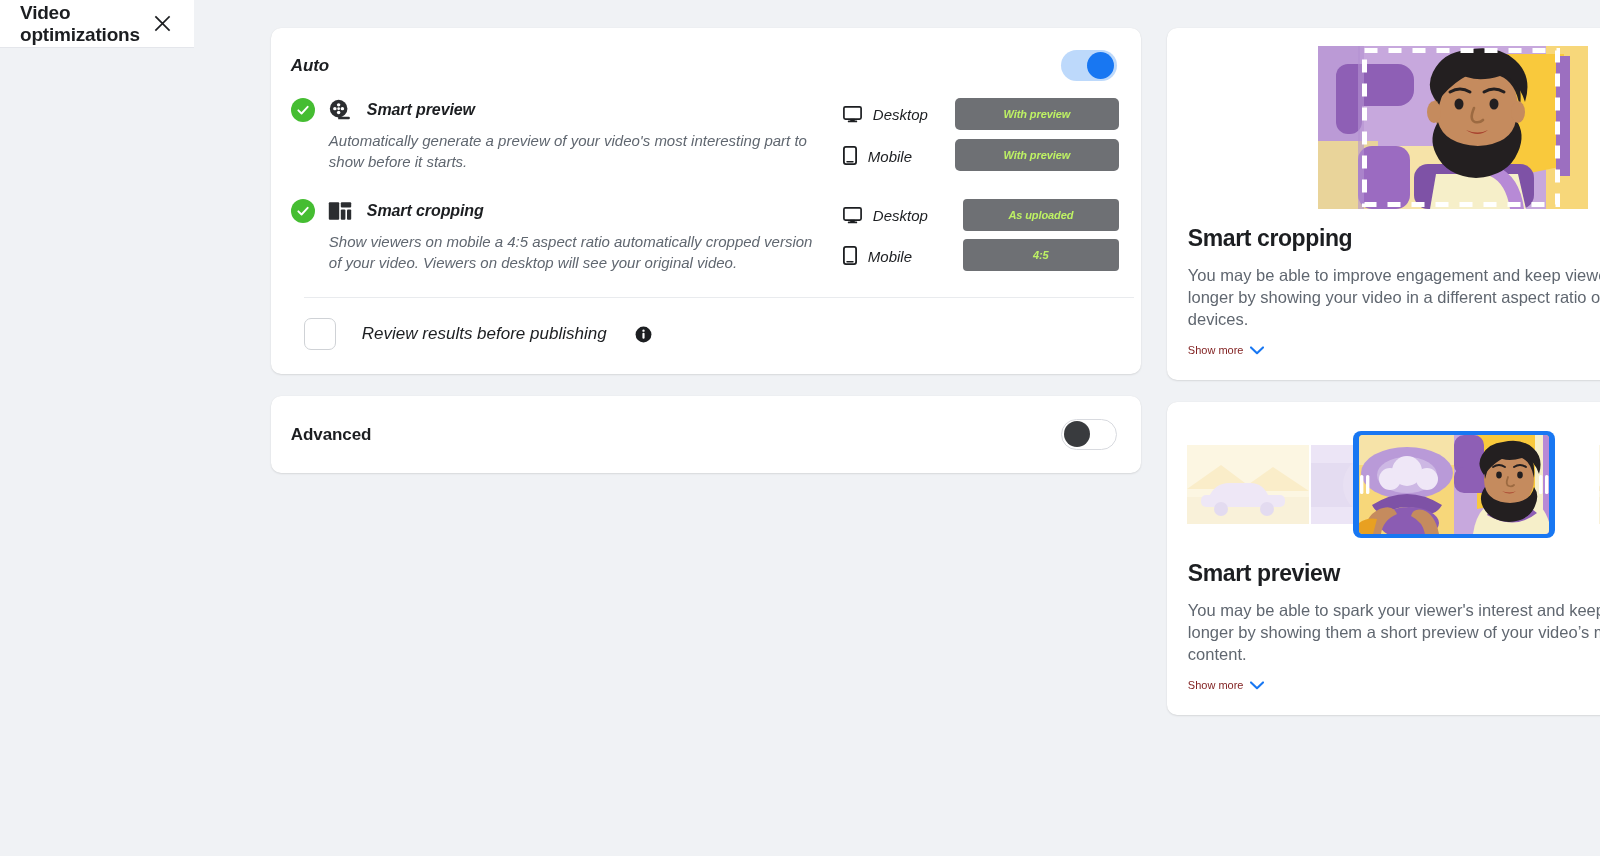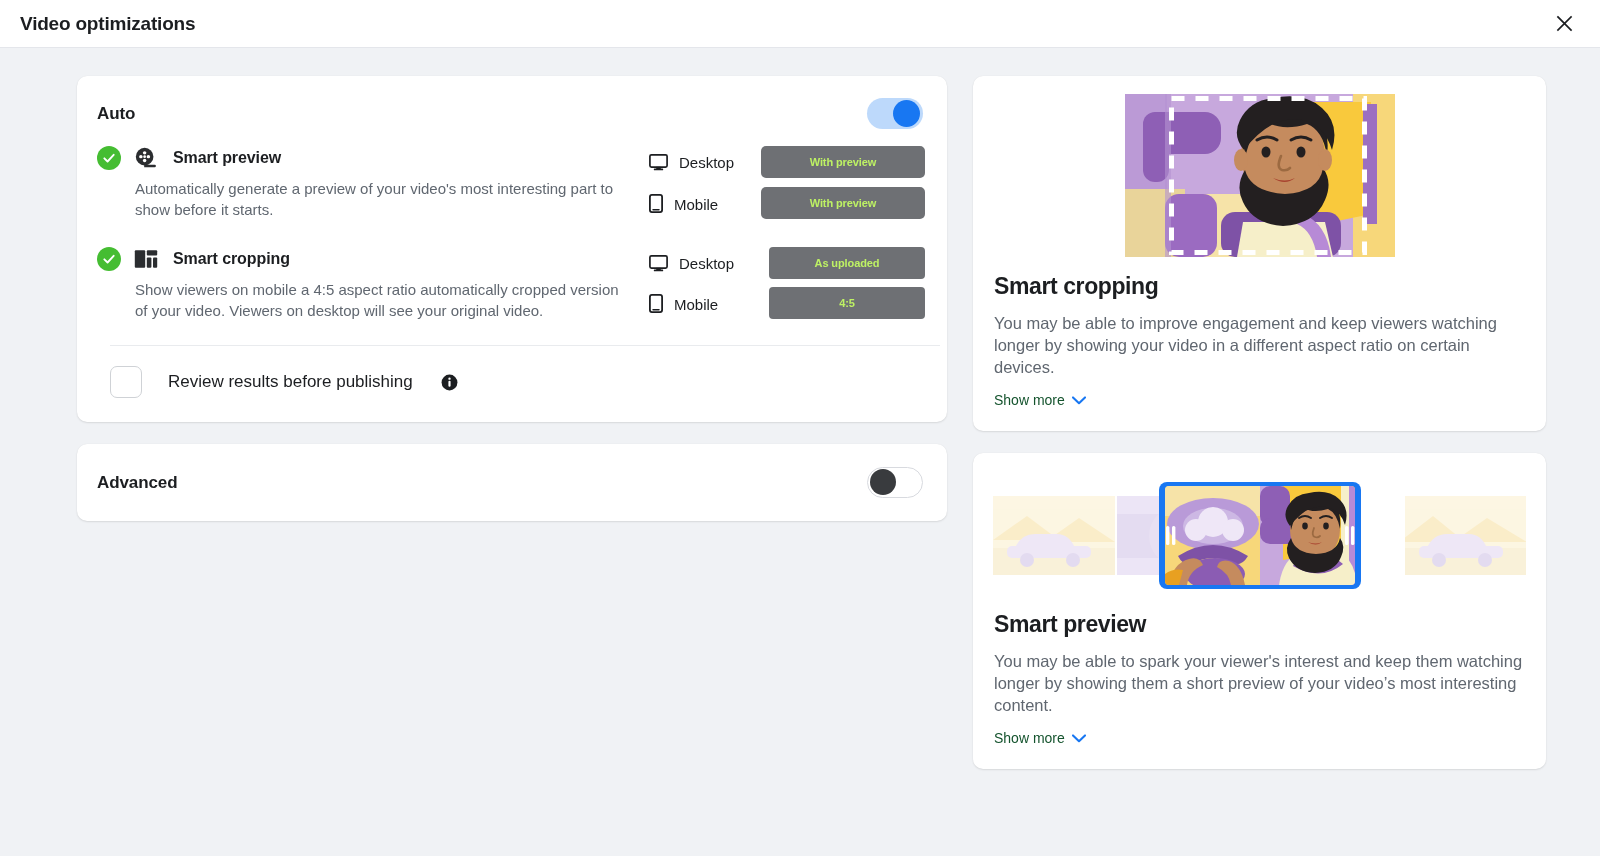--- a/index.html
+++ b/index.html
@@ -7,21 +7,21 @@
   }
   body {
     width: 1600px; height: 856px;
     background: #f0f2f5;
     font-family: "Liberation Sans", sans-serif;
     color: #1c1e21;
     overflow: hidden;
   }
   .dialog {
     width: 1600px; height: 856px;
-    display: flex; flex-direction: column;
+    display: flex; flex-direction: row;
     background: #f0f2f5;
     border-radius: 30px;
   }
 
   
   .header {
     height: 48px;
     flex: 0 0 48px;
     background: #ffffff;
     border-bottom: 1px solid #e4e6eb;
@@ -56,21 +56,21 @@
   .col-left { width: 870px; flex: 0 0 870px; }
   .col-right { width: 573px; flex: 0 0 573px; }
 
   .card {
     background: #ffffff;
     border-radius: 10px;
     box-shadow: 0 1px 2px rgba(0,0,0,0.10), 0 0 1px rgba(0,0,0,0.08);
   }
 
   
-  .auto-card { padding: 22px 22px 0 20px; }
+  .auto-card { padding: 22px 22px 0 20px; font-style: italic; }
   .section-head {
     display: flex; align-items: center; justify-content: space-between;
     padding-right: 2px;
   }
   .section-title {
     font-size: 17px; font-weight: bold; color: #1c1e21;
     letter-spacing: -0.1px;
   }
 
   
@@ -188,21 +188,21 @@
     font-size: 23px; font-weight: bold; color: #1c1e21;
     letter-spacing: -0.4px;
     margin: 16px 0 0 1px;
   }
   .info-desc {
     font-size: 16.5px; line-height: 22px; color: #606770;
     margin: 12px 0 0 1px;
   }
   .show-more {
     display: inline-flex; align-items: center; gap: 7px;
-    color: #14532d; font-size: 14px;
+    color: #7f1d1d; font-size: 11px;
     margin: 14px 0 0 1px;
     cursor: pointer;
   }
 
   
   .illus-crop {
     width: 270px; height: 163px;
     margin: 0 auto; position: relative;
     overflow: hidden;
   }

